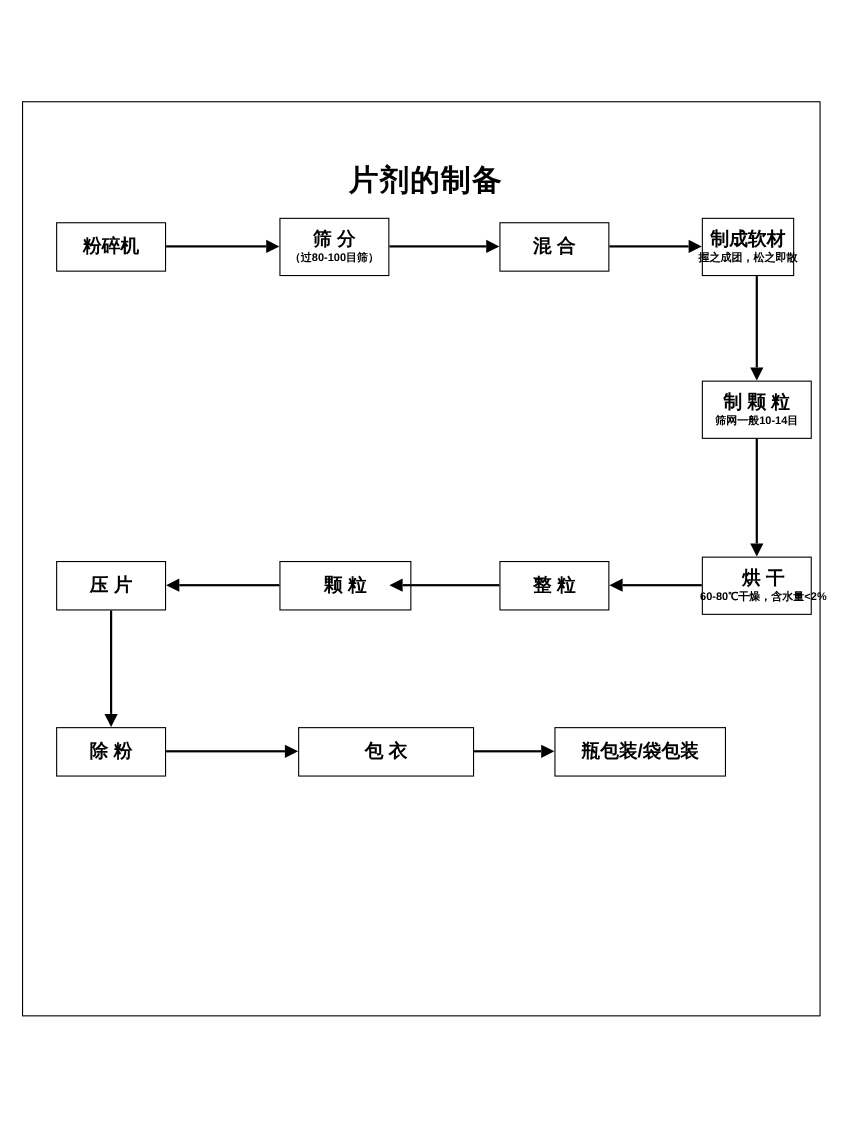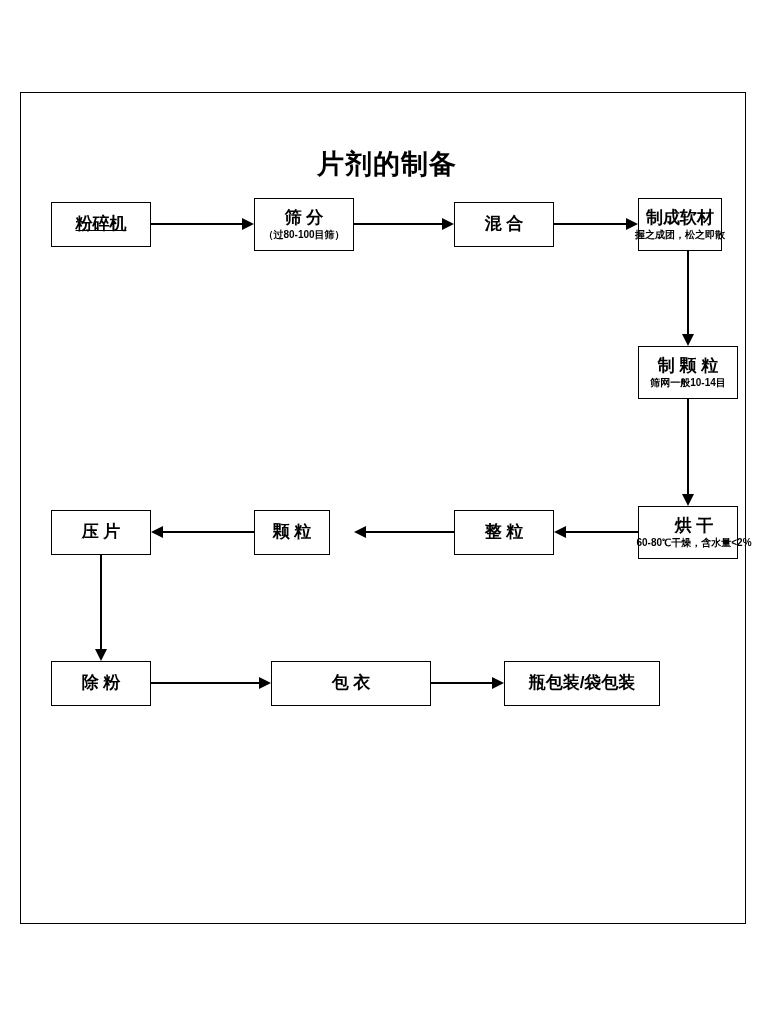--- a/index.html
+++ b/index.html
@@ -100,21 +100,21 @@
 </style>
 </head>
 <body>
 
 <div id="page">
 
   <div id="frame">
 
     <div id="title">片剂的制备</div>
 
-    <div class="box" style="left:30px; top:109px; width:100px; height:45px;text-decoration:underline;">
+    <div class="box" style="left:30px; top:109px; width:100px; height:45px;">
       <div class="main">粉碎机</div>
     </div>
 
     <div class="box" style="left:233px; top:105px; width:100px; height:53px;">
       <div class="main wide">筛 分</div>
       <div class="sub">（过80-100目筛）</div>
     </div>
 
     <div class="box" style="left:433px; top:109px; width:100px; height:45px;">
       <div class="main wide">混 合</div>
@@ -147,21 +147,21 @@
       <div class="sub">60-80℃干燥，含水量&lt;2%</div>
     </div>
 
     <div class="conn v-line" style="left:666px; top:306px; height:95px;"></div>
     <div class="arrow-d" style="left:661px; top:401px;"></div>
 
     <div class="box" style="left:433px; top:417px; width:100px; height:45px;">
       <div class="main wide">整 粒</div>
     </div>
 
-    <div class="box" style="left:233px; top:417px; width:76px; height:45px;">
+    <div class="box" style="left:233px; top:417px; width:120px; height:45px;">
       <div class="main wide">颗 粒</div>
     </div>
 
     <div class="box" style="left:30px; top:417px; width:100px; height:45px;">
       <div class="main wide">压 片</div>
     </div>
 
     <div class="conn h-line" style="left:545px; top:438px; width:72px;"></div>
     <div class="arrow-l" style="left:533px; top:433px;"></div>
 

